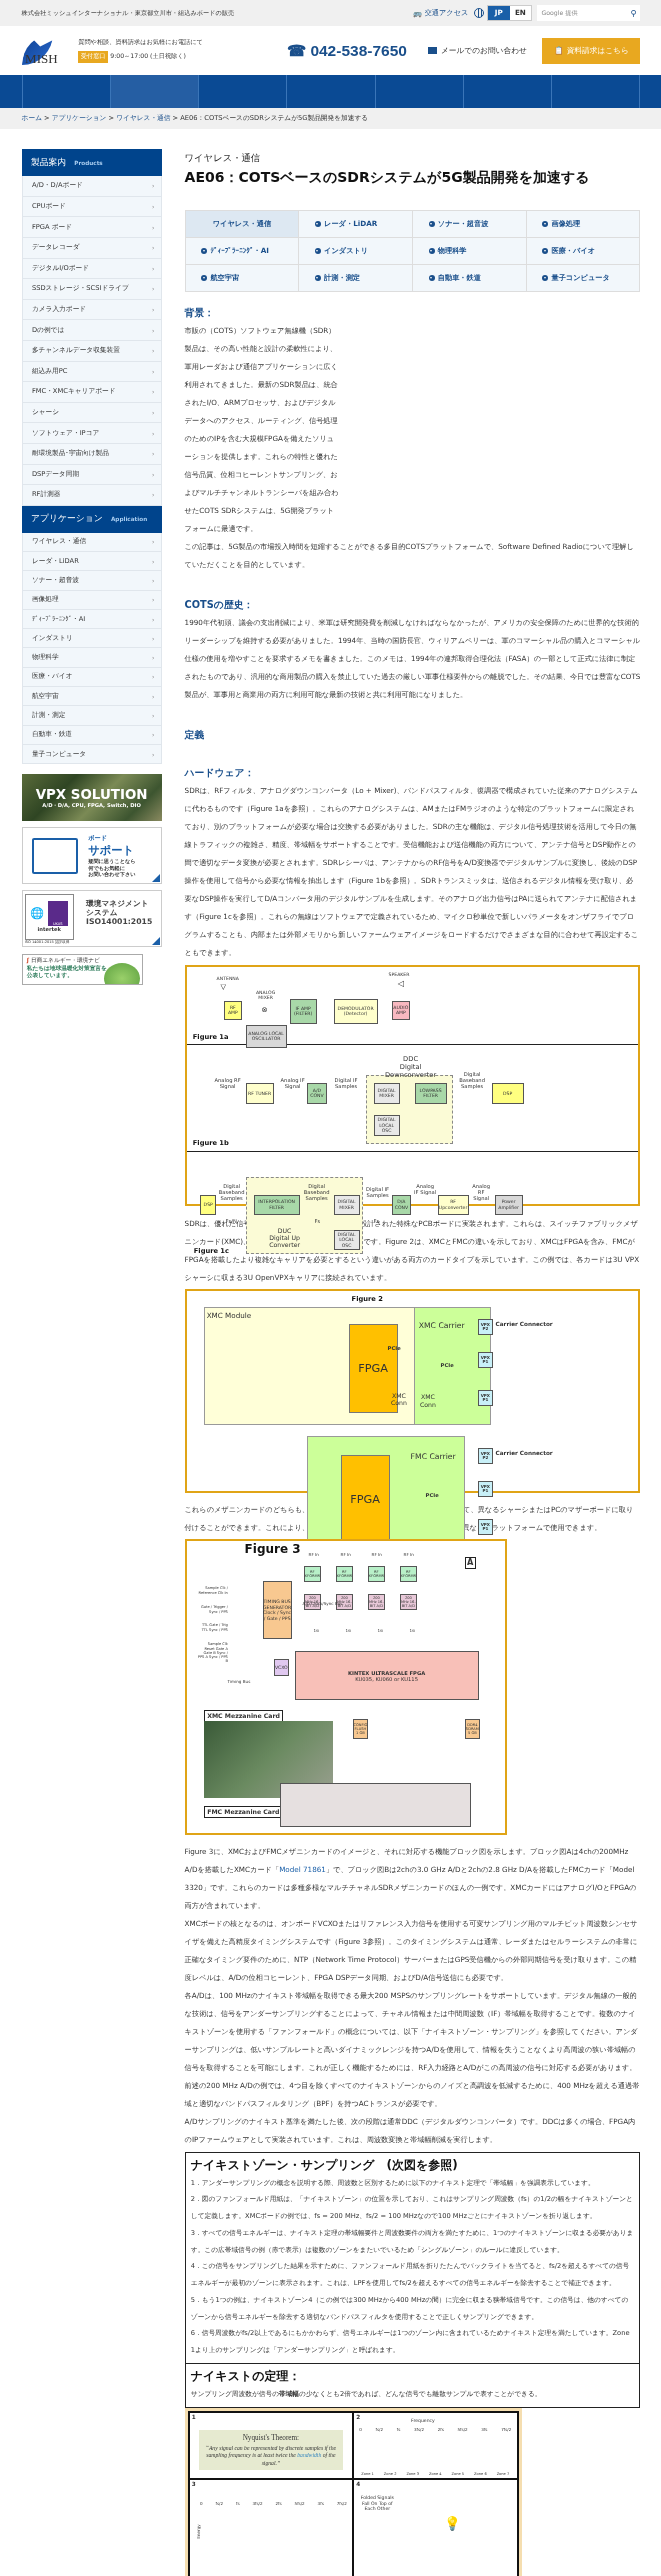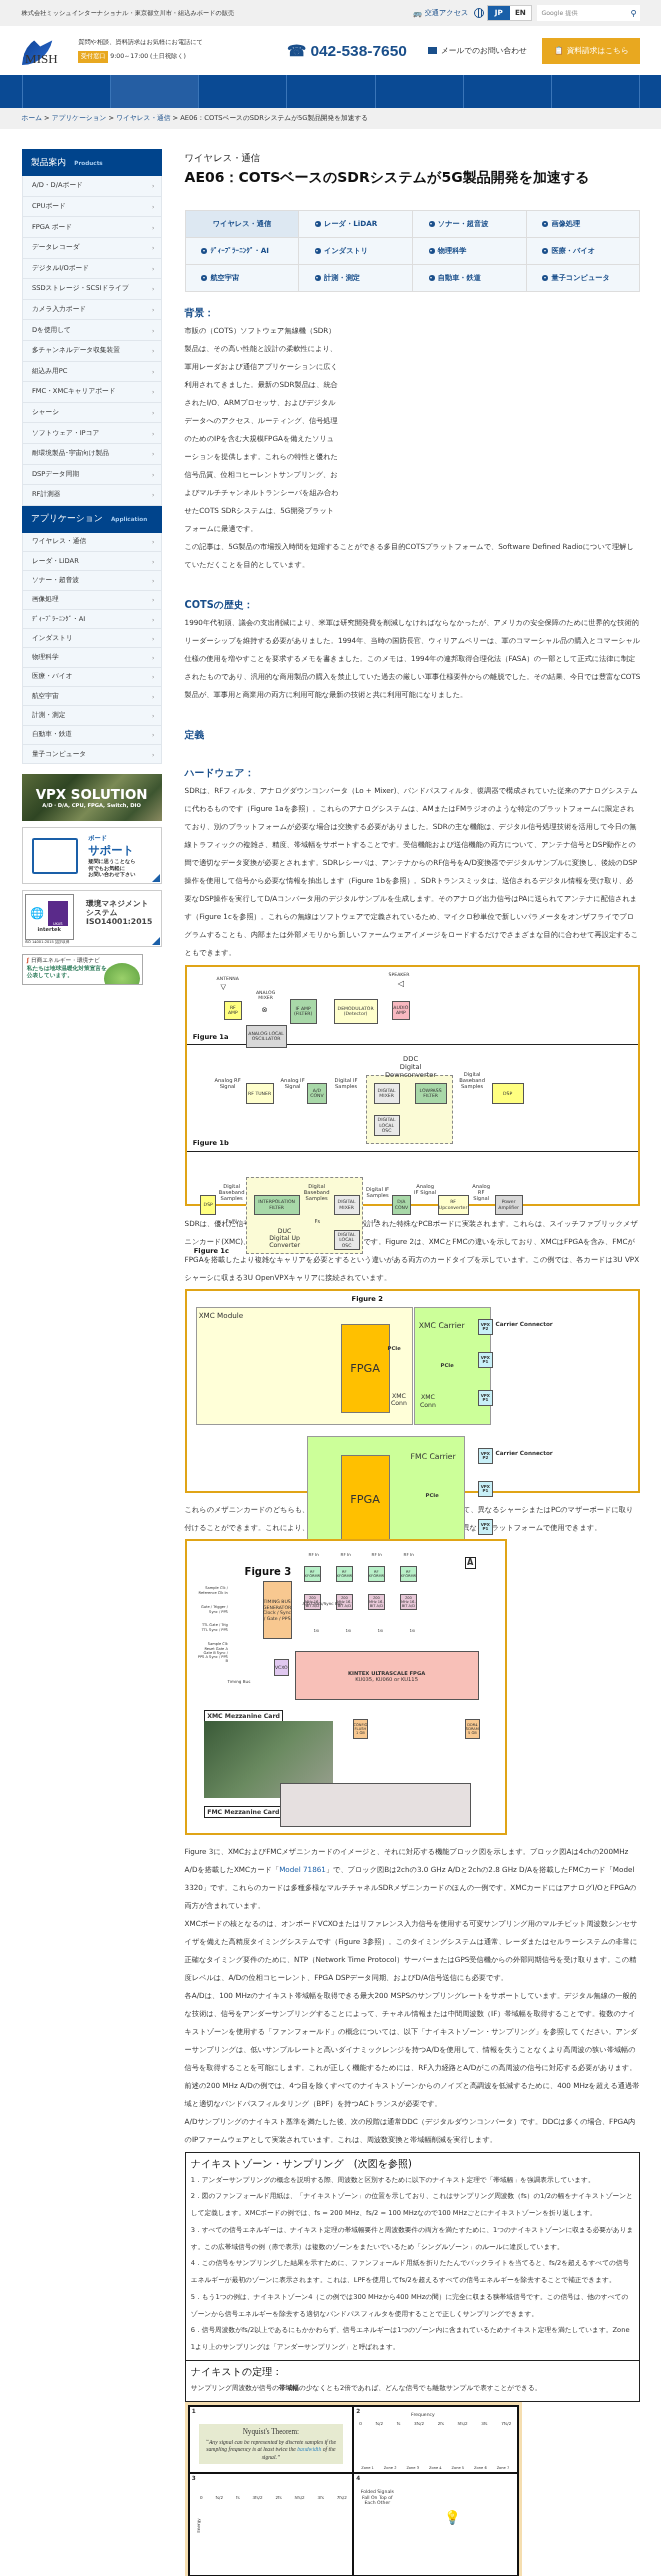--- a/index.html
+++ b/index.html
@@ -80,21 +80,21 @@
 .blk{position:absolute;border:0.5px solid #555;font-size:4.6px;display:flex;align-items:center;justify-content:center;text-align:center;line-height:1.2}
 .y{background:#ffff80}.g{background:#a8d8a8}.ly{background:#ffffcc}.pk{background:#f8b8c0}.gr{background:#d8d8d8}.ltg{background:#e8e8e8}
 .zone{position:absolute;border:0.5px solid #888}
 .note{font-size:4.6px;position:absolute;text-align:center;line-height:1.2}
 .fpga{position:absolute;background:#ffc000;border:0.5px solid #777;display:flex;align-items:center;justify-content:center;font-size:11.3px}
 .panel{position:absolute;border:0.5px solid #999}
 .vpx{position:absolute;width:15.5px;height:16.5px;background:#c8f0f8;border:0.5px solid #555;font-size:4.1px;font-weight:bold;display:flex;align-items:center;justify-content:center;text-align:center;line-height:1.1}
 .box{border:0.5px solid #222;margin-top:2.1px}
 .box .sec{padding:4.1px 5.2px;border-bottom:1px solid #222}
 .box .sec:last-child{border-bottom:none}
-.box h4{font-size:10px;font-weight:normal;color:#111;margin-bottom:1px}
+.box h4{font-size:12px;font-weight:bold;color:#111;margin-bottom:1px}
 .box p{font-size:6.7px}
 .nyq{margin-top:0;width:337px;height:247px;background:#f5deb0;padding:3.1px}
 .nyq-grid{display:grid;grid-template-columns:1fr 1fr;grid-template-rows:67px 103px 77px;border:1px solid #111;height:100%;background:#fff}
 .nyq-cell{border:1px solid #111;position:relative;font-size:5.2px}
 .nyq-cell .n{position:absolute;left:2.1px;top:1px;font-weight:bold;font-size:5.7px}
 .quote{position:absolute;left:9.3px;right:9.3px;top:17.5px;height:40px;background:#e6ead0;font-family:"Liberation Serif",serif;text-align:center;font-size:5.7px;font-style:italic;padding-top:3.1px;line-height:1.3}
 .quote .qt{font-style:normal;font-size:7.2px;margin-bottom:2.1px}
 .quote .bw{color:#3a8ac0}
 a.inl{color:#1a5fa8;text-decoration:none}
 </style>
@@ -194,21 +194,21 @@
         </div>
         <div class="side-item ">
           <span>SSDストレージ・SCSIドライブ</span>
           <span class="chev">›</span>
         </div>
         <div class="side-item ">
           <span>カメラ入力ボード</span>
           <span class="chev">›</span>
         </div>
         <div class="side-item ">
-          <span>Dを使用して</span>
+          <span>Dの例では</span>
           <span class="chev">›</span>
         </div>
         <div class="side-item ">
           <span>多チャンネルデータ収集装置</span>
           <span class="chev">›</span>
         </div>
         <div class="side-item ">
           <span>組込み用PC</span>
           <span class="chev">›</span>
         </div>
@@ -455,21 +455,21 @@
         <span class="note" style="left:283px;top:31px;width:23px;font-size:5.2px">Analog RF Signal</span>
         <div class="blk gr" style="left:308px;top:43px;width:28px;height:20.6px">Power Amplifier</div>
         <span class="figlabel" style="left:7.2px;top:95px">Figure 1c</span>
       </div>
     </div>
 
     <p style="margin-top:9.3px">SDRは、優れた信号品質と正確なタイミングのために設計された特殊なPCBボードに実装されます。これらは、スイッチファブリックメザニンカード(XMC)、またはFPGAメザニンカード(FMC)です。Figure 2は、XMCとFMCの違いを示しており、XMCはFPGAを含み、FMCがFPGAを搭載したより複雑なキャリアを必要とするという違いがある両方のカードタイプを示しています。この例では、各カードは3U VPXシャーシに収まる3U OpenVPXキャリアに接続されています。</p>
 
     <div class="fig fig2">
       <span class="figlabel" style="left:165px;top:4.1px;font-size:6.7px">Figure 2</span>
-      <div class="panel" style="left:9px;top:16.5px;width:217px;height:118px;background:#ffffd8">
+      <div class="panel" style="left:17px;top:16.5px;width:217px;height:118px;background:#ffffd8">
         <span class="note" style="left:2.1px;top:3.1px;font-size:7.2px">XMC Module</span>
         <div class="fpga" style="left:144px;top:15.5px;width:49px;height:89px">FPGA</div>
       </div>
       <div class="panel" style="left:227px;top:16.5px;width:77px;height:118px;background:#ccff99">
         <span class="note" style="left:4.1px;top:12.4px;font-size:7.7px">XMC Carrier</span>
         <span class="note" style="left:26px;top:54px;font-size:5.2px;font-weight:bold">PCIe</span>
         <span class="note" style="left:3.1px;top:85px;font-size:6.2px;width:20.6px">XMC Conn</span>
       </div>
       <span class="note" style="left:202px;top:101px;font-size:6.2px;width:20.6px">XMC Conn</span>
       <span class="note" style="left:201px;top:54px;font-size:5.2px;font-weight:bold">PCIe</span>
@@ -485,21 +485,21 @@
       </div>
       <div class="vpx" style="left:291px;top:157px">VPX P2</div>
       <div class="vpx" style="left:291px;top:190px">VPX P1</div>
       <div class="vpx" style="left:291px;top:228px">VPX P1</div>
       <span class="note" style="left:309px;top:159px;font-size:5.7px;font-weight:bold;text-align:left">Carrier Connector</span>
     </div>
 
     <p style="margin-top:8.2px">これらのメザニンカードのどちらも、異なるフォームファクタキャリアと組み合わせて、異なるシャーシまたはPCのマザーボードに取り付けることができます。これにより、同じソフトウェア無線機能を複数のシステムの異なるプラットフォームで使用できます。</p>
 
     <div class="fig fig3">
-      <span class="figlabel" style="left:58px;top:25px;font-size:10px">Figure 3</span>
+      <span class="figlabel" style="left:58px;top:1px;font-size:12px">Figure 3</span>
       <span class="note" style="left:278px;top:15.5px;font-size:8.2px;font-weight:bold;border:0.5px solid #222;padding:0 1.5px">A</span>
       <div id="fig3-chan">
           <span class="note" style="left: 122px; top: 11.3px; font-size: 4.1px;">RF In</span>
           <div class="blk" style="left: 117px; top: 25px; width: 17.5px; height: 15.5px; background: rgb(184, 240, 200); font-size: 3.6px;">RF XFORMR</div>
           <div class="blk" style="left: 117px; top: 53px; width: 17.5px; height: 15.5px; background: rgb(232, 200, 216); font-size: 3.6px;">200 MHz 16-BIT A/D</div>
           <span class="note" style="left: 127px; top: 88px; font-size: 4.1px;">16</span>
           <span class="note" style="left: 154px; top: 11.3px; font-size: 4.1px;">RF In</span>
           <div class="blk" style="left: 149px; top: 25px; width: 17.5px; height: 15.5px; background: rgb(184, 240, 200); font-size: 3.6px;">RF XFORMR</div>
           <div class="blk" style="left: 149px; top: 53px; width: 17.5px; height: 15.5px; background: rgb(232, 200, 216); font-size: 3.6px;">200 MHz 16-BIT A/D</div>
           <span class="note" style="left: 159px; top: 88px; font-size: 4.1px;">16</span>

